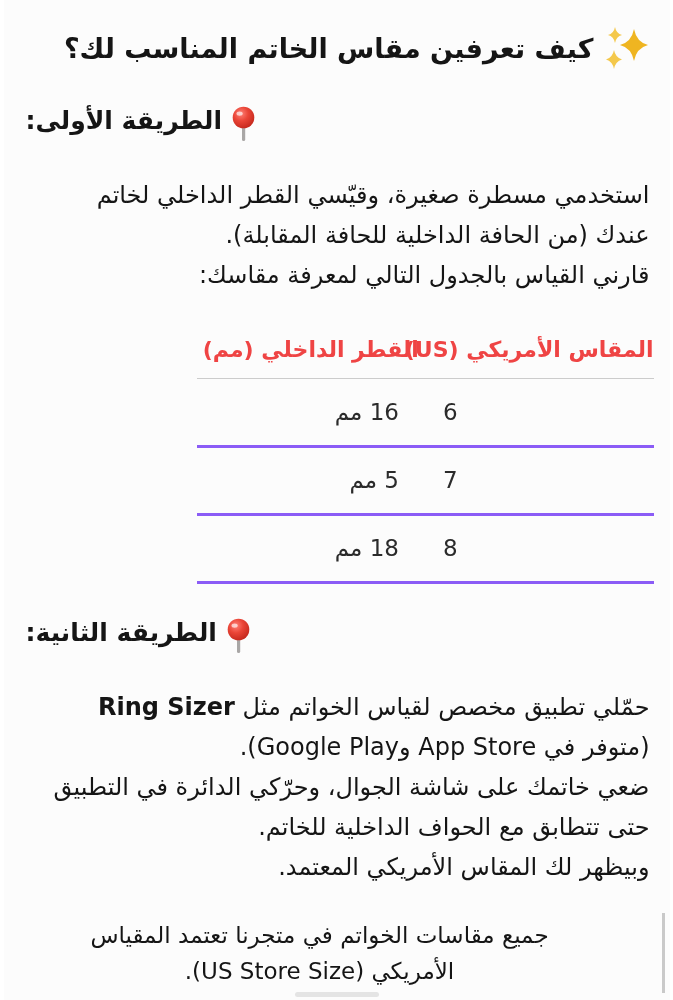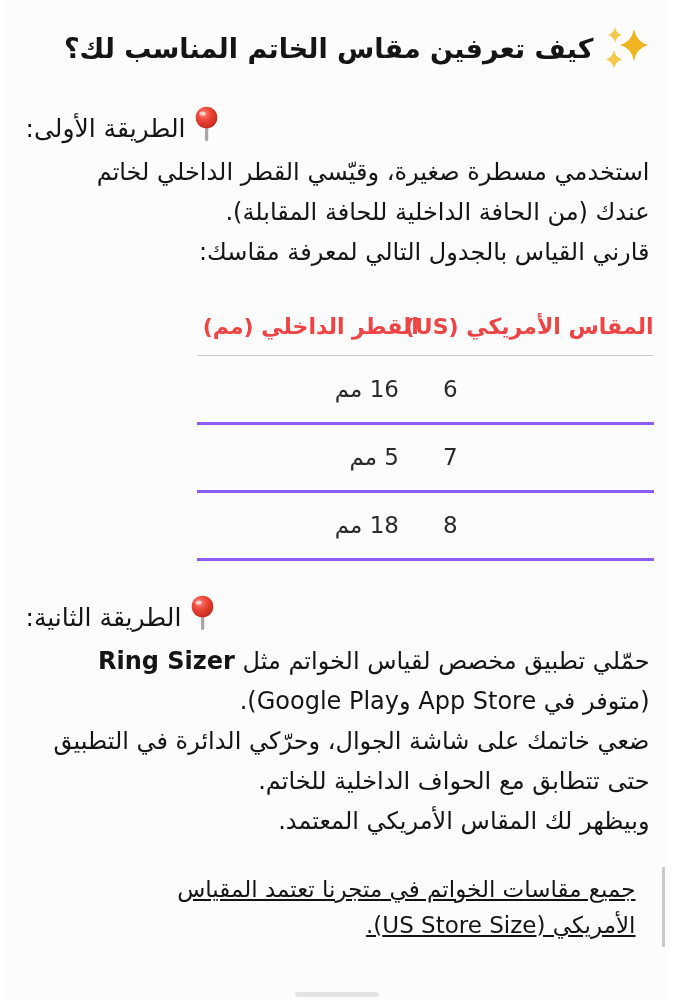--- a/index.html
+++ b/index.html
@@ -18,28 +18,28 @@
   .title-row {
     padding:26px 20px 0 18px;
     display:flex; align-items:center; gap:10px;
     font-weight:bold; font-size:27px; line-height:1.55;
     white-space:nowrap;
   }
   .sparkles { flex:0 0 auto; width:46px; height:46px; display:flex; align-items:center; justify-content:center; }
   
   .method-heading {
     margin-top:34px; padding:0 22px;
-    display:flex; align-items:flex-end; gap:9px;
+    display:flex; align-items:flex-start; gap:9px;
     justify-content:flex-end; 
-    font-weight:normal; font-size:25px;
+    font-weight:bold; font-size:25px;
     white-space:nowrap;
   }
   .pin { flex:0 0 auto; width:25px; height:37px; }
   
-  .para { margin-top:9px; padding:0 20px 0 8px; font-size:24px; }
+  .para { margin-top:32px; padding:0 20px 0 8px; font-size:24px; }
   .para .line { line-height:40px; text-align:right; white-space:nowrap; }
   .bold-latin { font-weight:bold; direction:ltr; unicode-bidi:embed; }
   
   table.size-table {
     margin:26px 16px 0 0;
     width:457px;
     border-collapse:collapse;
     table-layout:fixed;
   }
   .size-table th {
@@ -56,21 +56,21 @@
   }
   .size-table td.us   { text-align:left;  padding-left:18px; }
   .size-table td.mm   { text-align:right; padding-right:26px; }
   
   .footer-quote {
     margin:26px 5px 0 0;
     border-right:3px solid #c9c9c9;
     padding:4px 26px 4px 0;
     font-size:23px;
   }
-  .footer-quote .line { line-height:36px; text-align:right; white-space:nowrap;text-decoration:underline; }
+  .footer-quote .line { line-height:36px; text-align:center; white-space:nowrap; }
   
   .home-indicator {
     position:absolute; bottom:3px; left:50%;
     transform:translateX(-50%);
     width:84px; height:5px; border-radius:3px;
     background:#e4e4e4;
   }
 </style>
 </head>
 <body>

